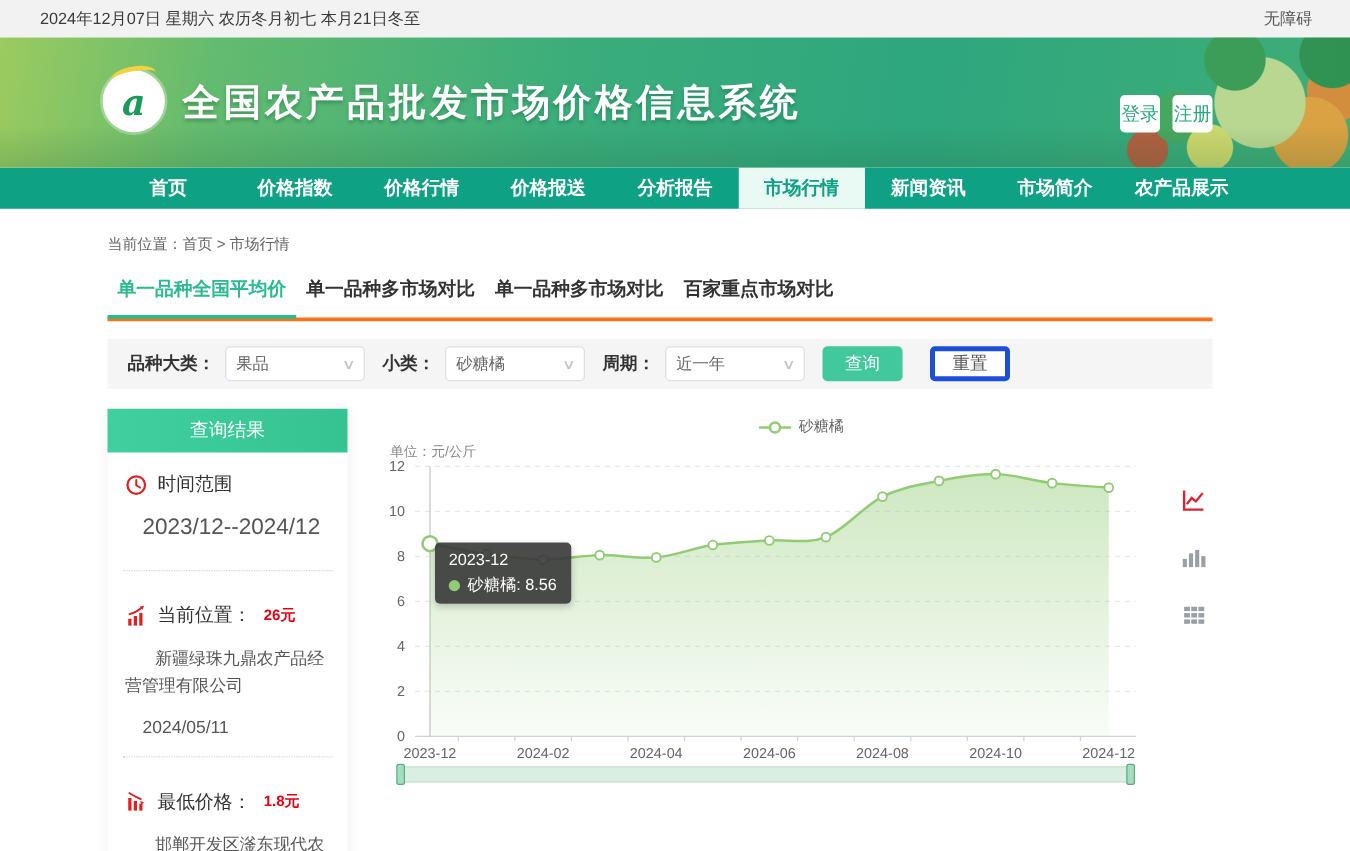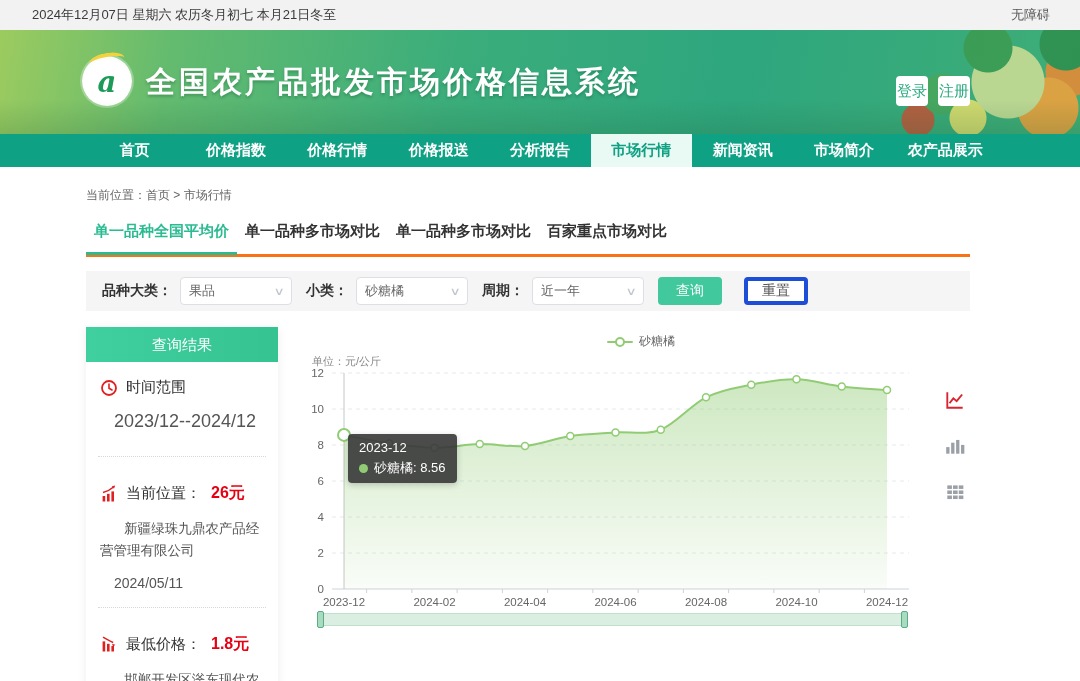--- a/index.html
+++ b/index.html
@@ -78,21 +78,21 @@
   .main { display:flex; width:910px; margin:16px 0 0 86px; align-items:flex-start; }
 
   
   .side { width:192px; background:#fff; box-shadow:0 2px 10px rgba(0,0,0,.07); }
   .side-head { height:35px; line-height:35px; text-align:center; color:#fff; font-size:15px;
     background:linear-gradient(90deg,#40cf9e,#35c392); }
   .block { padding:16px 14px 2px; }
   .brow { display:flex; align-items:center; gap:8px; font-size:15px; color:#333; margin-bottom:14px;text-align:right; }
   .sicon { width:18px; height:18px; color:#e02020; flex:none; display:inline-flex; }
   .sicon svg { width:100%; height:100%; }
-  .price { font-size:16px; font-weight:700; color:#e60012; margin-left:2px; }
+  .price { font-size:12px; font-weight:700; color:#e60012; margin-left:2px; }
   .bval { margin:0 0 12px 14px; font-size:18px; color:#555; }
   .company { margin:0 0 12px; font-size:13.5px; color:#555; line-height:1.65; text-indent:1.8em; }
   .bdate { margin:0 0 4px 14px; font-size:14px; color:#555; }
   .divider { border-top:1px dotted #d8d8d8; margin:10px 12px; }
 
   
   .chart-panel { position:relative; flex:1; margin-left:8px; height:318px; }
   .legend { position:absolute; top:6px; left:0; right:0; display:flex; justify-content:center;
     align-items:center; gap:6px; font-size:12px; color:#666; cursor:pointer; }
   .lg-line { position:relative; width:26px; height:2px; background:#91cc75; border-radius:1px; }

